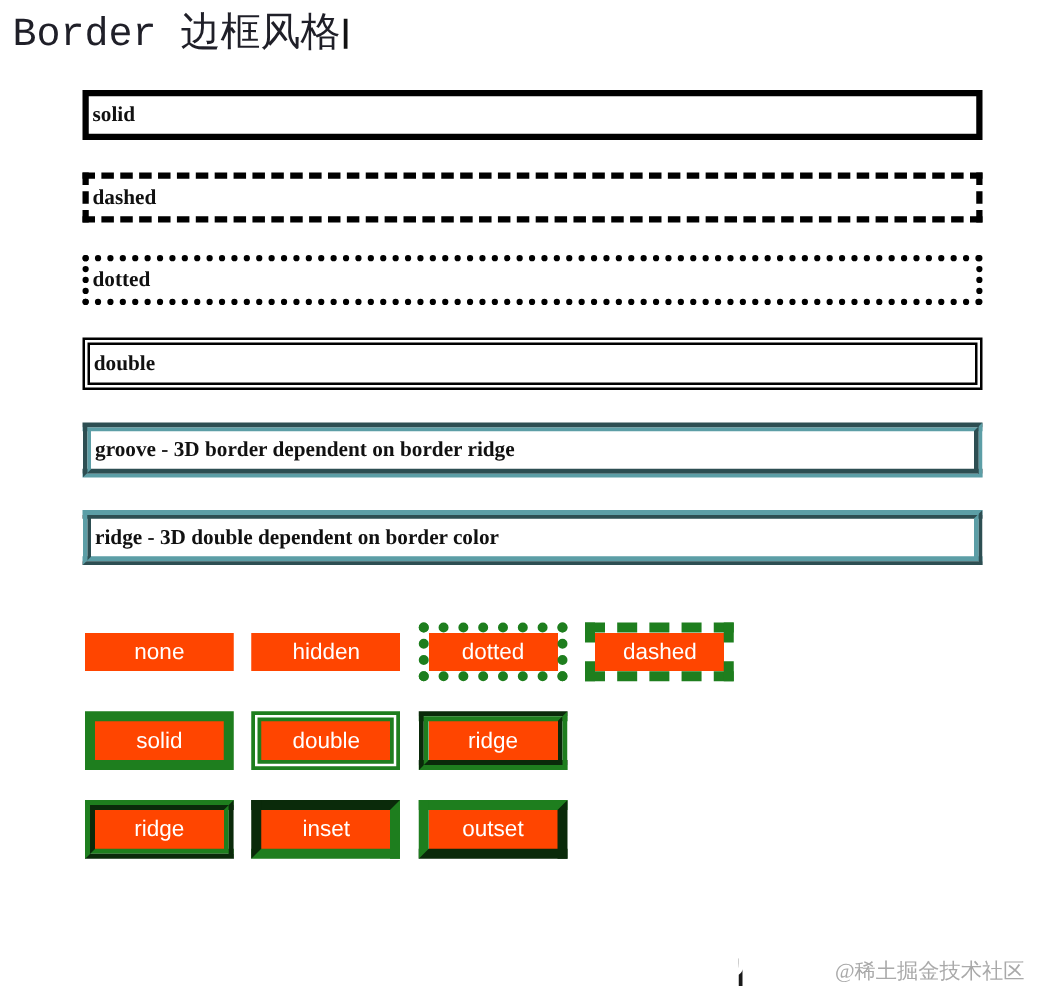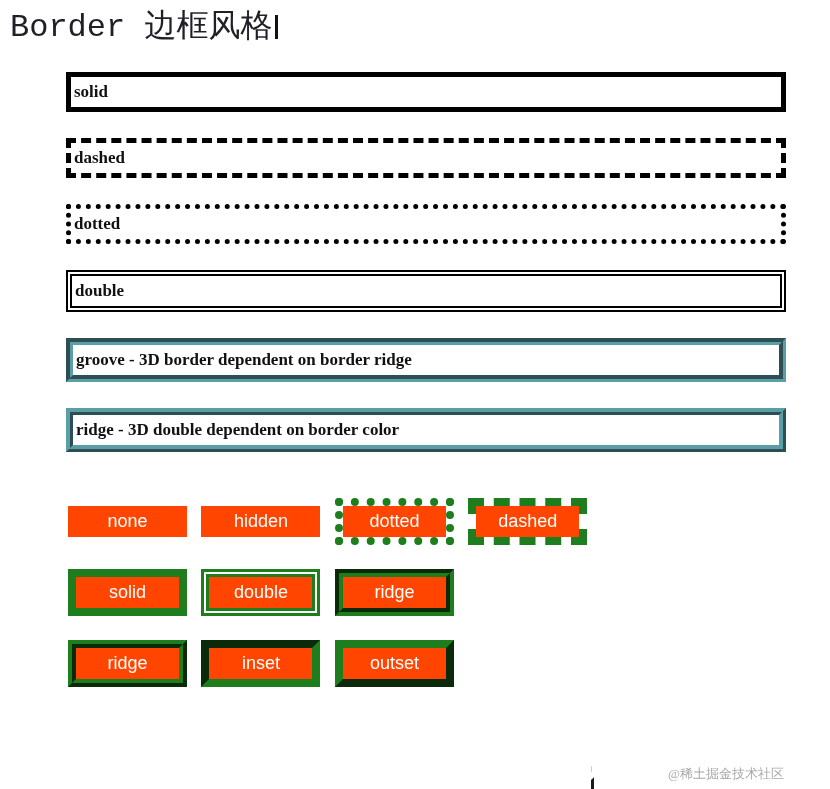--- a/index.html
+++ b/index.html
@@ -94,21 +94,21 @@
     color: #ffffff;
     font-family: Liberation Mono, monospace;
     white-space: nowrap;
     z-index: 10;
     pointer-events: none;
   }
   .attribution {
     position: absolute;
     left: 668px;
     top: 761px;
-    font-size: 13px;
+    font-size: 17px;
     color: #a9a9a9;
     font-family: "Liberation Serif", serif;
     white-space: nowrap;
     z-index: 5;
   }
   .bottom-caret {
     position: absolute;
     left: 591px;
     top: 762px;
     width: 3px;

